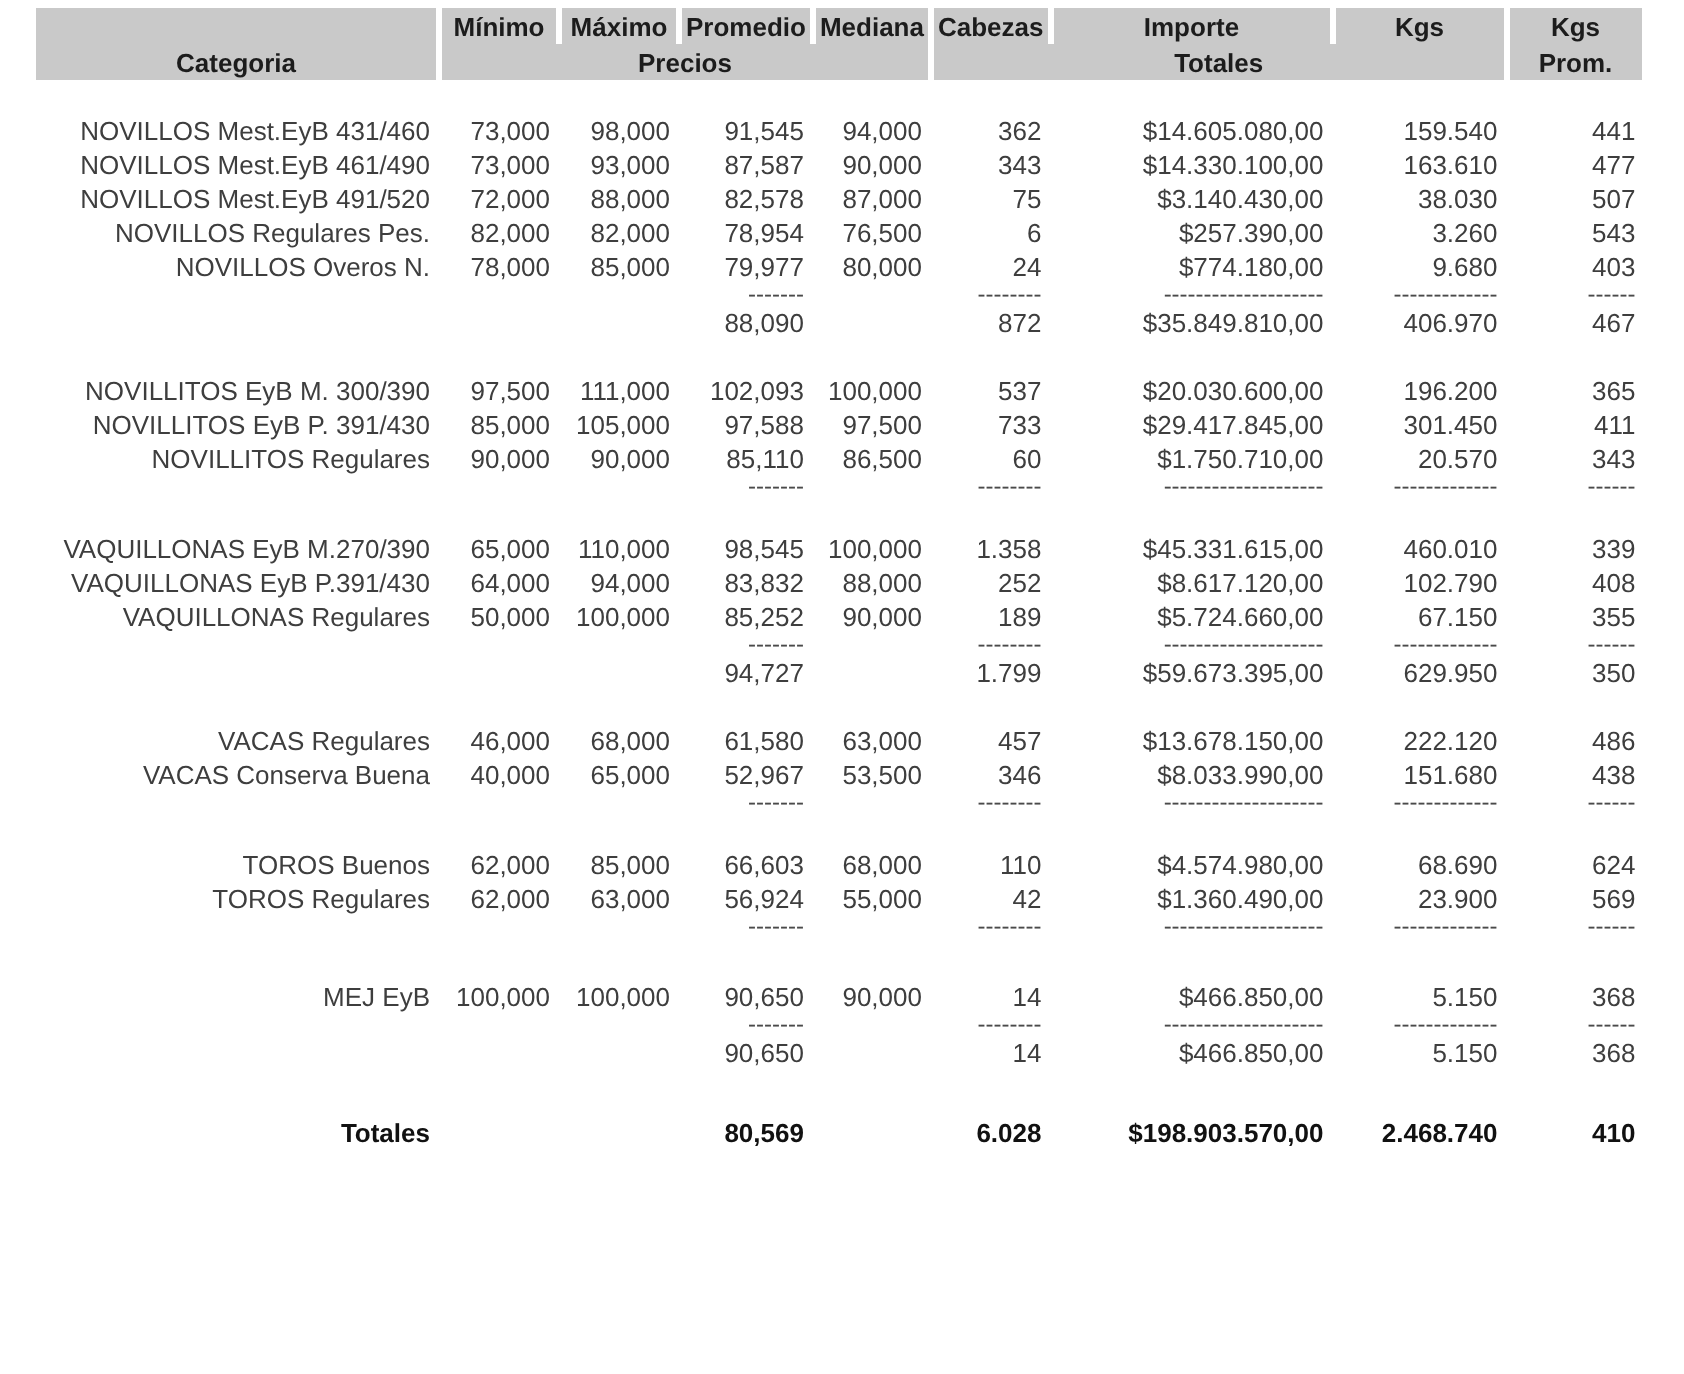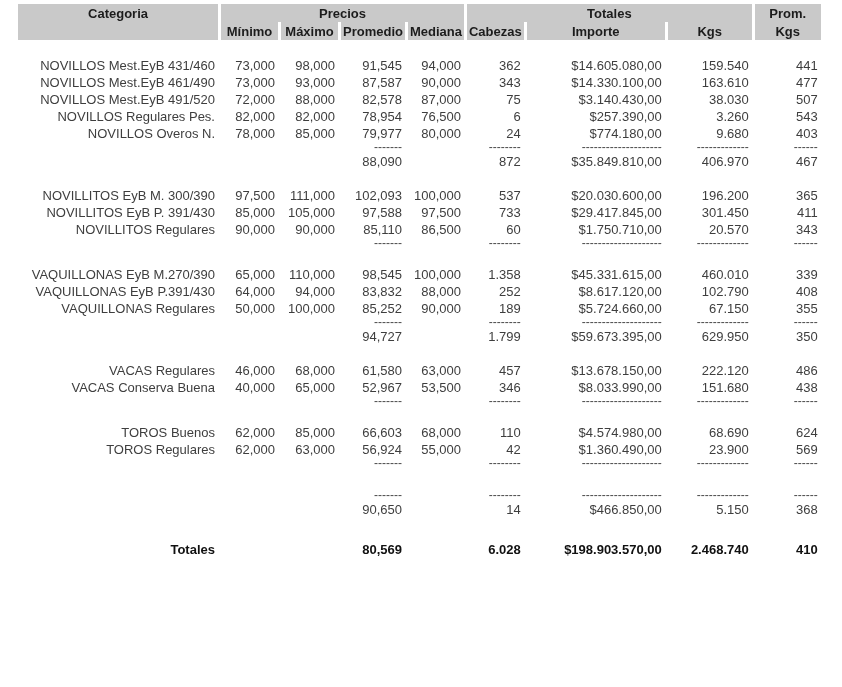--- a/index.html
+++ b/index.html
@@ -65,36 +65,36 @@
       <col style="width:57px">
       <col style="width:62px">
       <col style="width:56px">
       <col style="width:56px">
       <col style="width:138px">
       <col style="width:84px">
       <col style="width:66px">
     </colgroup>
     <thead>
       <tr>
-        <th>Categoria</th>
-        <th colspan="4">Precios</th>
-        <th colspan="3">Totales</th>
-        <th>Prom.</th>
-      </tr>
-      <tr>
         <th></th>
         <th>Mínimo</th>
         <th>Máximo</th>
         <th>Promedio</th>
         <th>Mediana</th>
         <th>Cabezas</th>
         <th>Importe</th>
         <th>Kgs</th>
         <th>Kgs</th>
       </tr>
+      <tr>
+        <th>Categoria</th>
+        <th colspan="4">Precios</th>
+        <th colspan="3">Totales</th>
+        <th>Prom.</th>
+      </tr>
     </thead>
     <tbody id="table-body">
     <tr class="blank">
           <td class="label" colspan="9">&nbsp;</td>
         </tr>
         <tr>
           <td class="label">NOVILLOS Mest.EyB 431/460</td>
           <td class="num">73,000</td>
           <td class="num">98,000</td>
           <td class="num">91,545</td>
@@ -343,20 +343,31 @@
           <td class="num">-------</td>
           <td class="num"></td>
           <td class="num">--------</td>
           <td class="num">--------------------</td>
           <td class="num">-------------</td>
           <td class="num">------</td>
         </tr>
         <tr class="blank-lg">
           <td class="label" colspan="9">&nbsp;</td>
         </tr>
+        <tr>
+          <td class="label">MEJ EyB</td>
+          <td class="num">100,000</td>
+          <td class="num">100,000</td>
+          <td class="num">90,650</td>
+          <td class="num">90,000</td>
+          <td class="num">14</td>
+          <td class="num">$466.850,00</td>
+          <td class="num">5.150</td>
+          <td class="num">368</td>
+        </tr>
         <tr class="sep">
           <td class="num"></td>
           <td class="num"></td>
           <td class="num"></td>
           <td class="num">-------</td>
           <td class="num"></td>
           <td class="num">--------</td>
           <td class="num">--------------------</td>
           <td class="num">-------------</td>
           <td class="num">------</td>

